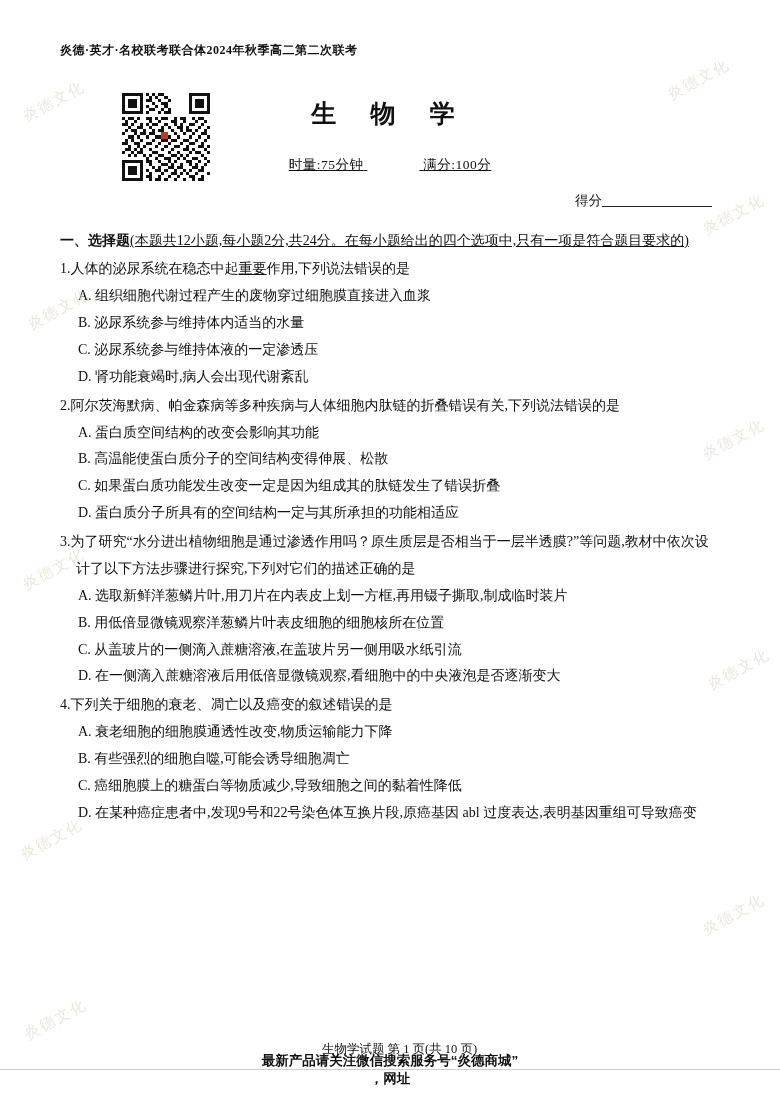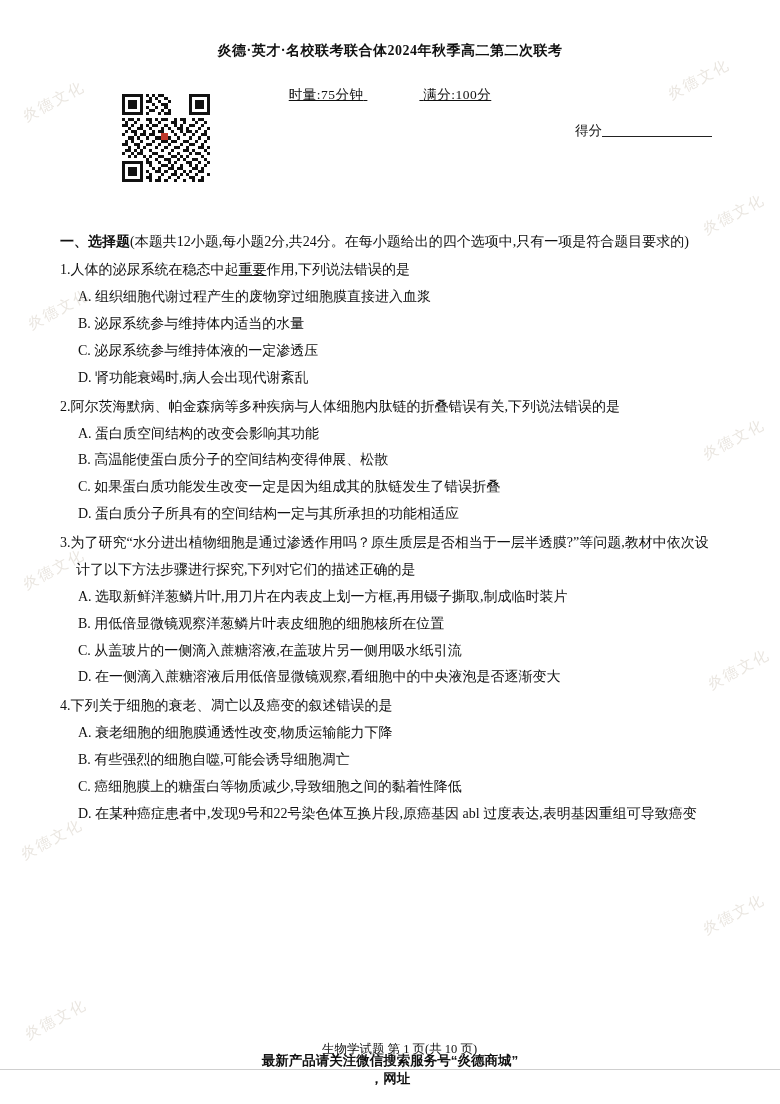--- a/index.html
+++ b/index.html
@@ -31,23 +31,23 @@
     font-size: 15px;
     letter-spacing: 2px;
     transform: rotate(-28deg);
     font-family: "Liberation Serif", serif;
     pointer-events: none;
     white-space: nowrap;
     user-select: none;
   }
 
   .title {
-    text-align: center;
+    text-align: left;
     font-weight: bold;
-    font-size: 14px;
+    font-size: 12px;
     letter-spacing: 0.5px;
     padding-top: 42px;
     font-family: "Liberation Serif", "DejaVu Serif", serif;
   }
 
   .subject-row {
     margin-top: 26px;
     position: relative;
     height: 120px;
   }
@@ -92,20 +92,21 @@
 
   .section-head {
     font-size: 14px;
     font-weight: bold;
     margin-top: 22px;
     line-height: 1.95;
     text-indent: 0;
   }
   .section-head .normal {
     font-weight: normal;
+    text-decoration: underline;
   }
 
   .q {
     font-size: 14px;
     line-height: 1.92;
     margin-top: 2px;
   }
   .q-stem {
     text-indent: 0;
     padding-left: 16px;
@@ -378,20 +379,21 @@
           <rect x="14" y="28" width="1" height="1"></rect>
         <rect x="17" y="28" width="1" height="1"></rect>
           <rect x="20" y="28" width="1" height="1"></rect>
           <rect x="23" y="28" width="1" height="1"></rect>
           <rect x="25" y="28" width="2" height="1"></rect>
       </g>
       <g fill="#c0392b">
         <rect x="13" y="13" width="2" height="2"></rect>
       </g>
     </svg>
+    <div class="subject">生 物 学</div>
     <div class="meta">
       <span>时量:75分钟</span>
       <span class="gap"></span>
       <span>满分:100分</span>
     </div>
     <div class="score-line">
       <span>得分</span><span class="blank"></span>
     </div>
   </div>
 

